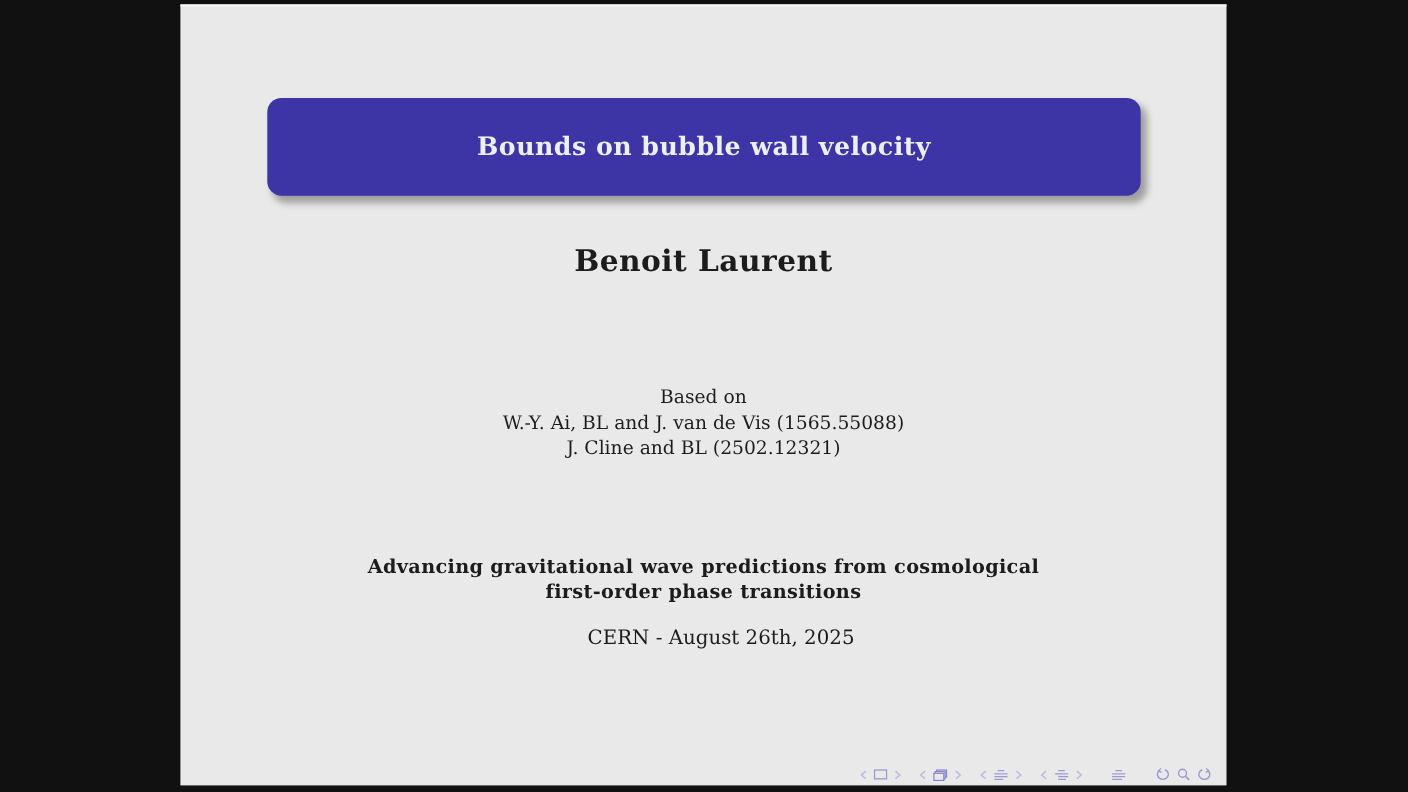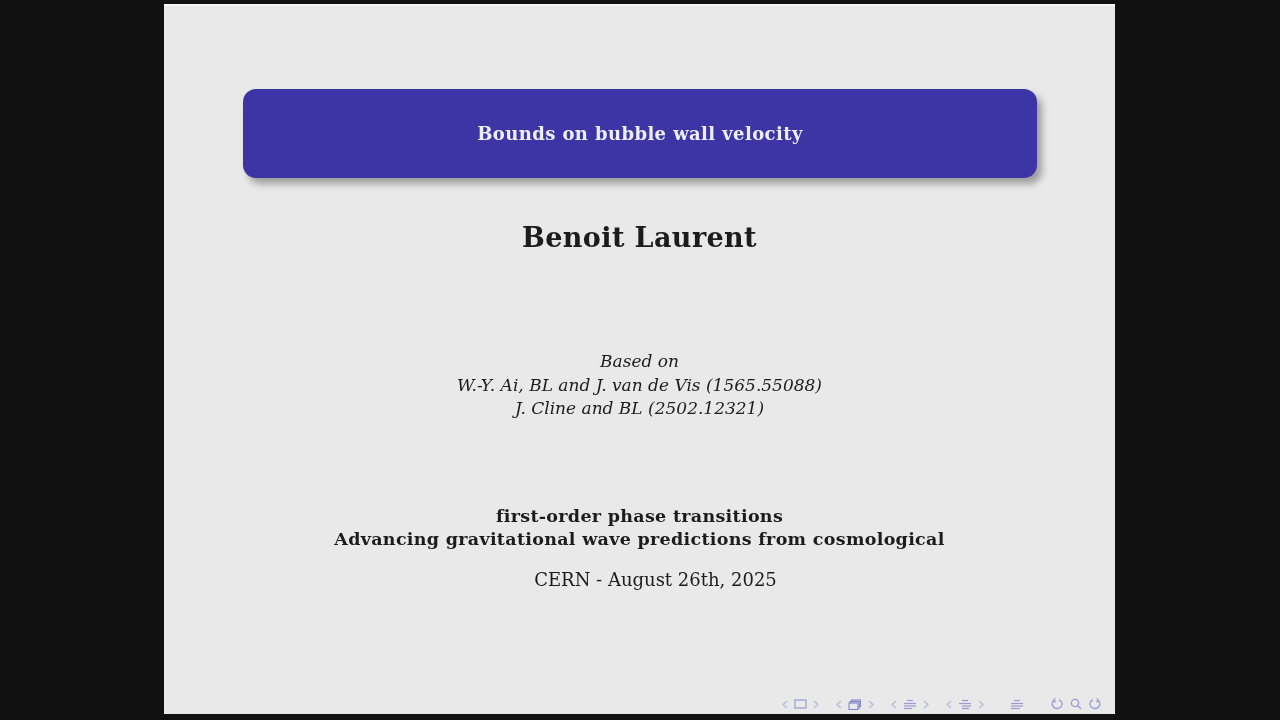--- a/index.html
+++ b/index.html
@@ -25,38 +25,37 @@
     position: absolute;
     left: 79px; top: 83px;
     width: 794px; height: 89px;
     background: #3d35a6;
     border-radius: 13px;
     box-shadow: 5px 6px 7px rgba(20,20,20,0.35);
     display: flex; align-items: center; justify-content: center;
   }
   .title-box .title-text {
     color: #eeeef5;
-    font-size: 18px;
+    font-size: 23px;
     font-weight: bold;
     letter-spacing: 0.4px;
   }
   .author-block {
     position: absolute;
     left: 0; top: 218px; width: 100%;
     text-align: center;
   }
   .author-name { font-size: 27px; font-weight: bold; letter-spacing: 0.4px; line-height: 27px; }
   .author-affil { font-size: 17px; line-height: 23px; }
   .basedon-block {
     position: absolute;
     left: 0; top: 344px; width: 100%;
     text-align: center;
     font-size: 17px;
     line-height: 23.5px;
-    font-style: italic;
   }
   .event-block {
     position: absolute;
     left: 0; top: 499px; width: 100%;
     text-align: center;
     font-size: 17.5px;
     font-weight: bold;
     letter-spacing: 0.3px;
     line-height: 22.5px;
   }
@@ -96,22 +95,22 @@
       <div class="author-name">Benoit Laurent</div>
     </div>
 
     <div class="basedon-block">
       <div>Based on</div>
       <div>W.-Y. Ai, BL and J. van de Vis (1565.55088)</div>
       <div>J. Cline and BL (2502.12321)</div>
     </div>
 
     <div class="event-block">
+      <div>Advancing gravitational wave predictions from cosmological</div>
       <div>first-order phase transitions</div>
-      <div>Advancing gravitational wave predictions from cosmological</div>
     </div>
 
     <div class="venue-line">CERN - August 26th, 2025</div>
 
     <div class="nav-bar">
 
       <div class="nav-group">
         <span class="nav-icon">
           <svg width="6" height="9" viewBox="0 0 6 9">
               <path d="M5 1 L1 4.5 L5 8" fill="none" stroke="#b9b9de" stroke-width="1.3"></path>

